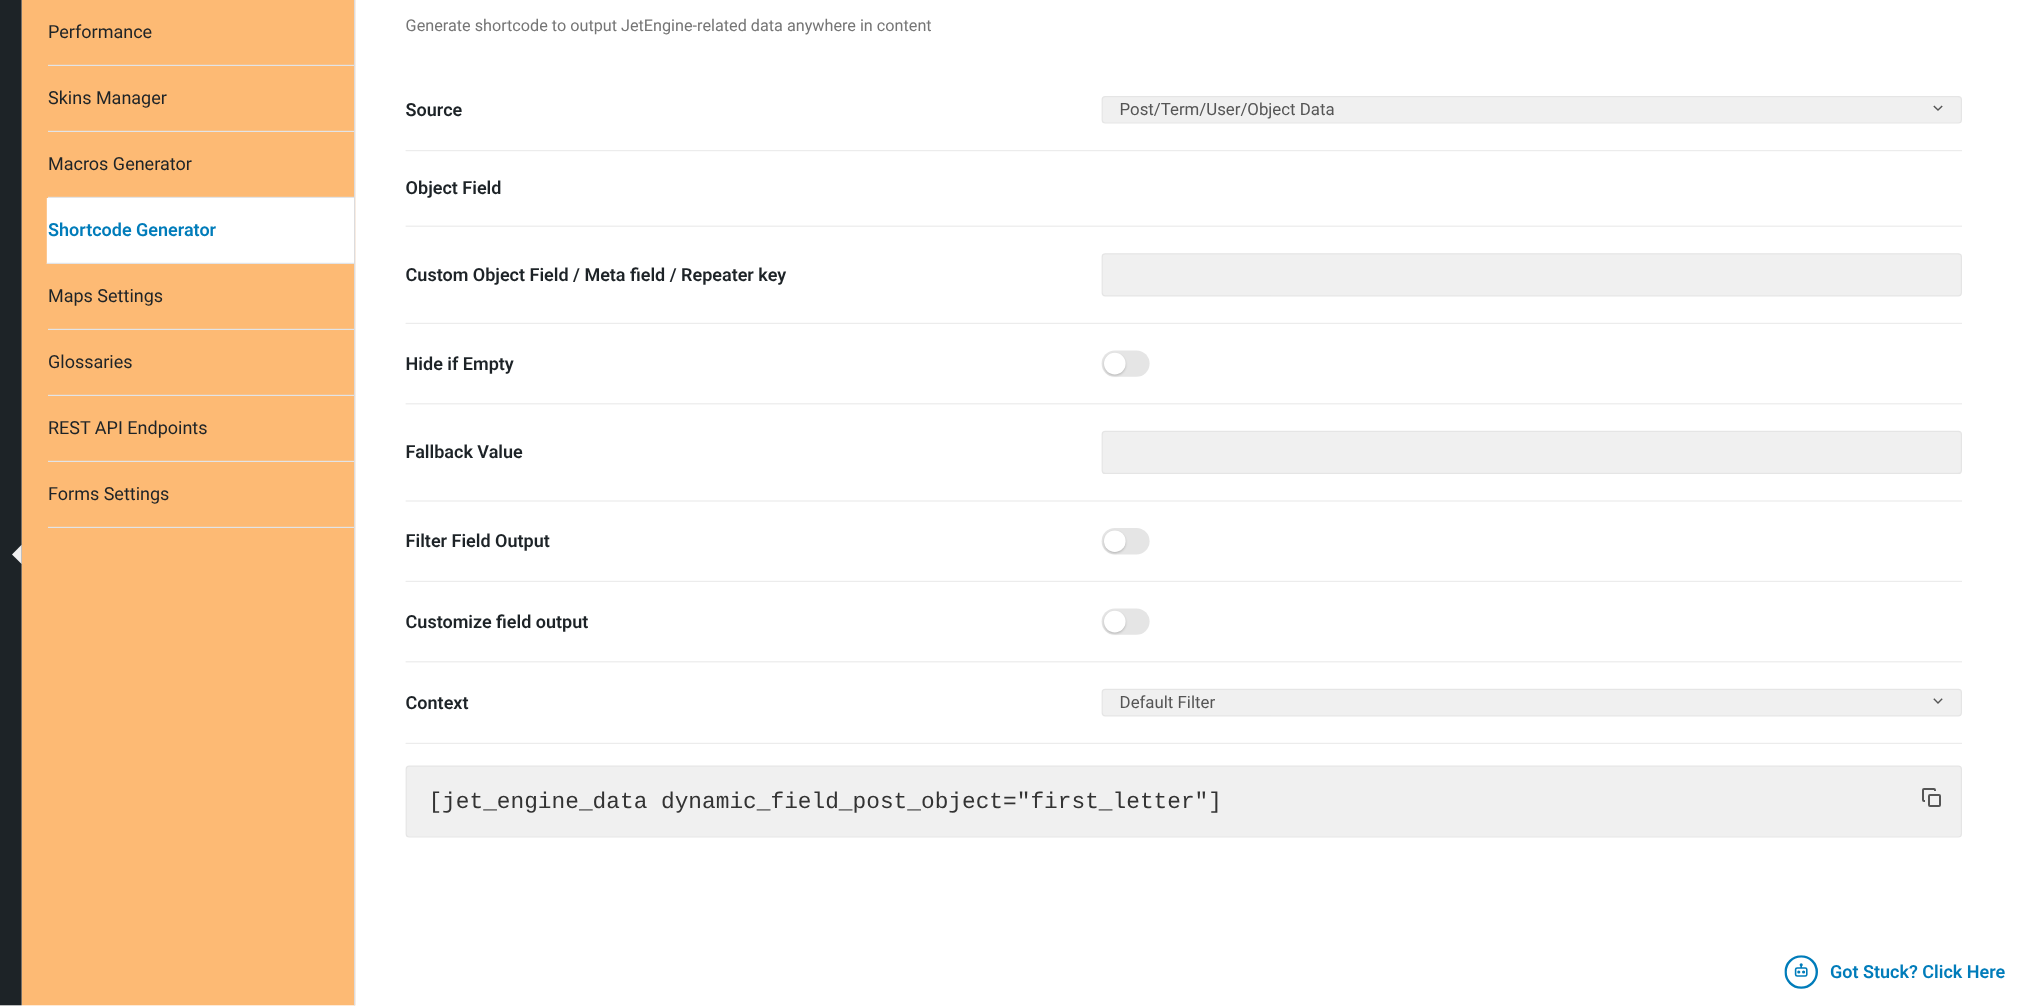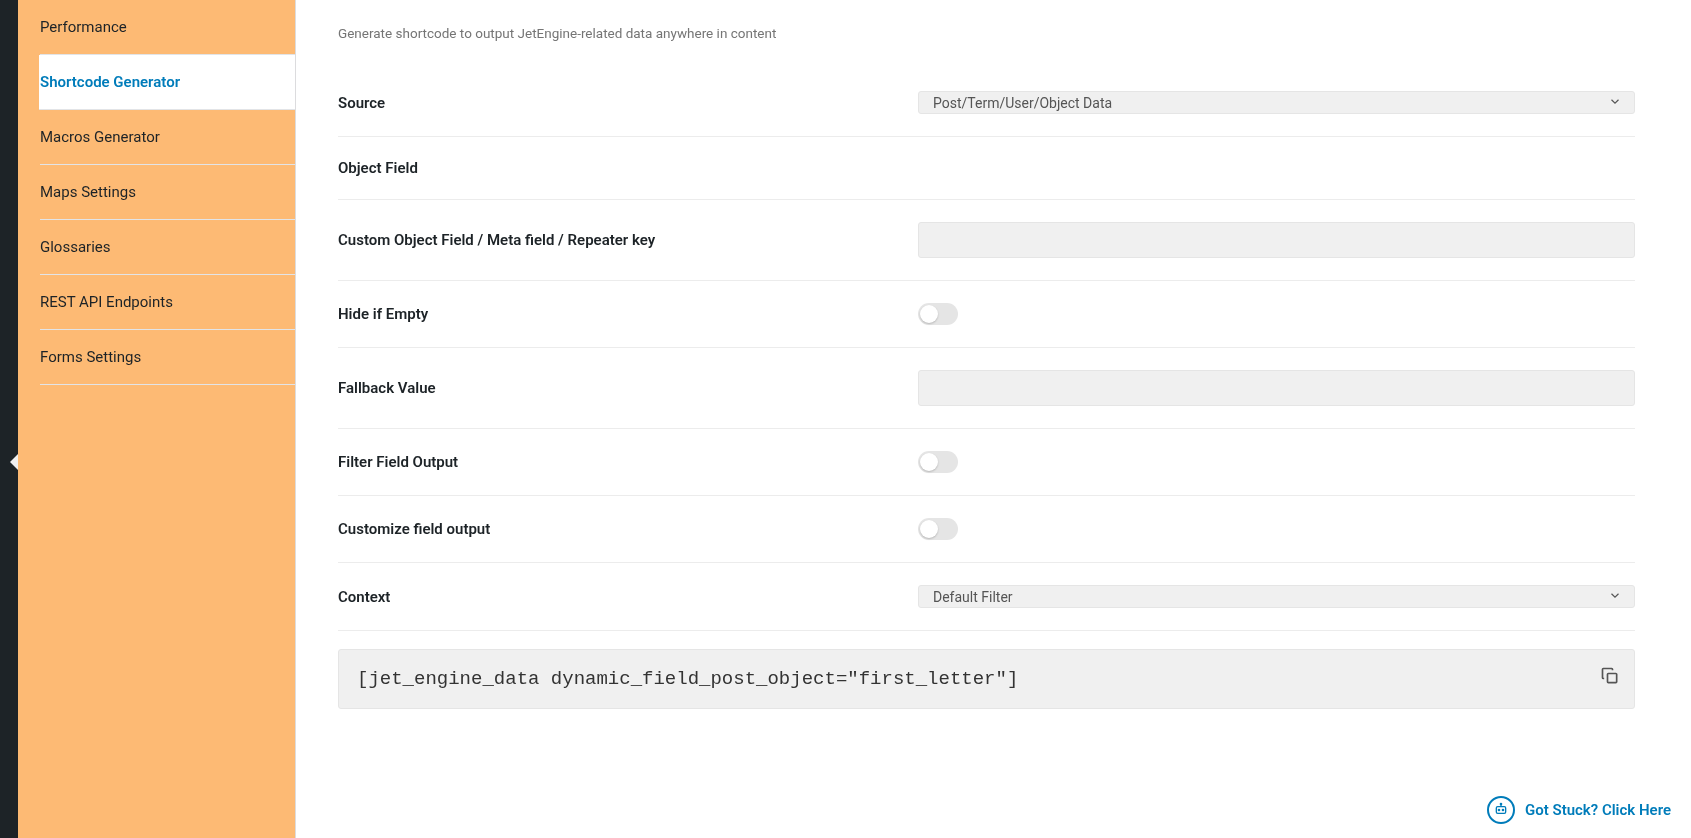--- a/index.html
+++ b/index.html
@@ -13,21 +13,21 @@
 .side-col { width: 278px; background: #fdba74; border-right: 1px solid #dcdcde; padding: 0 0 0 22px; }
 
 .nav-list { list-style: none; }
 .nav-item { padding: 18px 0 18px 0; border-bottom: 1px solid #e2e4e7; font-size: 15px; color: #1d2327; cursor: pointer; }
 .nav-item.active { color: #007cba; font-weight: 600; background: #fff; margin-left: -1px; padding-left: 1px; border-left: none; }
 .nav-item.active .nav-inner { color: #007cba; }
 
 .nav-inner { padding-left: 0; }
 .nav-item:first-child { padding-top: 18px; }
 
-.main { flex: 1; padding: 25px 56px 10px 42px; overflow-y: auto; }
+.main { flex: 1; padding: 14px 56px 10px 42px; overflow-y: auto; }
 
 .subtitle { color: #757575; font-size: 13.5px; margin-bottom: 28px; }
 
 .field-row { display: flex; align-items: center; padding: 22px 0; border-bottom: 1px solid #ececec; }
 .field-row:last-of-type { border-bottom: none; }
 .field-label { width: 580px; font-size: 15px; font-weight: 600; color: #1d2327; }
 .field-control { flex: 1; }
 
 .select-like { width: 100%; height: 23px; background: #f0f0f0; border: 1px solid #e5e5e5; border-radius: 3px; padding: 0 40px 0 14px; font-size: 14px; color: #555; display: flex; align-items: center; position: relative; cursor: pointer; }
 .select-like.focused { background: #fff; border: 2px solid #5b9dd9; color: #1d2327; }
@@ -50,22 +50,23 @@
 </style>
 </head>
 <body>
 
 <div class="wrap">
   <div class="left-rail"></div>
 
   <aside class="side-col">
     <ul class="nav-list">
       <li class="nav-item"><span class="nav-inner">Performance</span></li>
+      <li class="nav-item"><span class="nav-inner">Skins Manager</span></li>
+      <li class="nav-item"><span class="nav-inner">Macros Generator</span></li>
       <li class="nav-item active"><span class="nav-inner">Shortcode Generator</span></li>
-      <li class="nav-item"><span class="nav-inner">Macros Generator</span></li>
       <li class="nav-item"><span class="nav-inner">Maps Settings</span></li>
       <li class="nav-item"><span class="nav-inner">Glossaries</span></li>
       <li class="nav-item"><span class="nav-inner">REST API Endpoints</span></li>
       <li class="nav-item"><span class="nav-inner">Forms Settings</span></li>
     </ul>
   </aside>
 
   <main class="main">
     <p class="subtitle">Generate shortcode to output JetEngine-related data anywhere in content</p>
 

